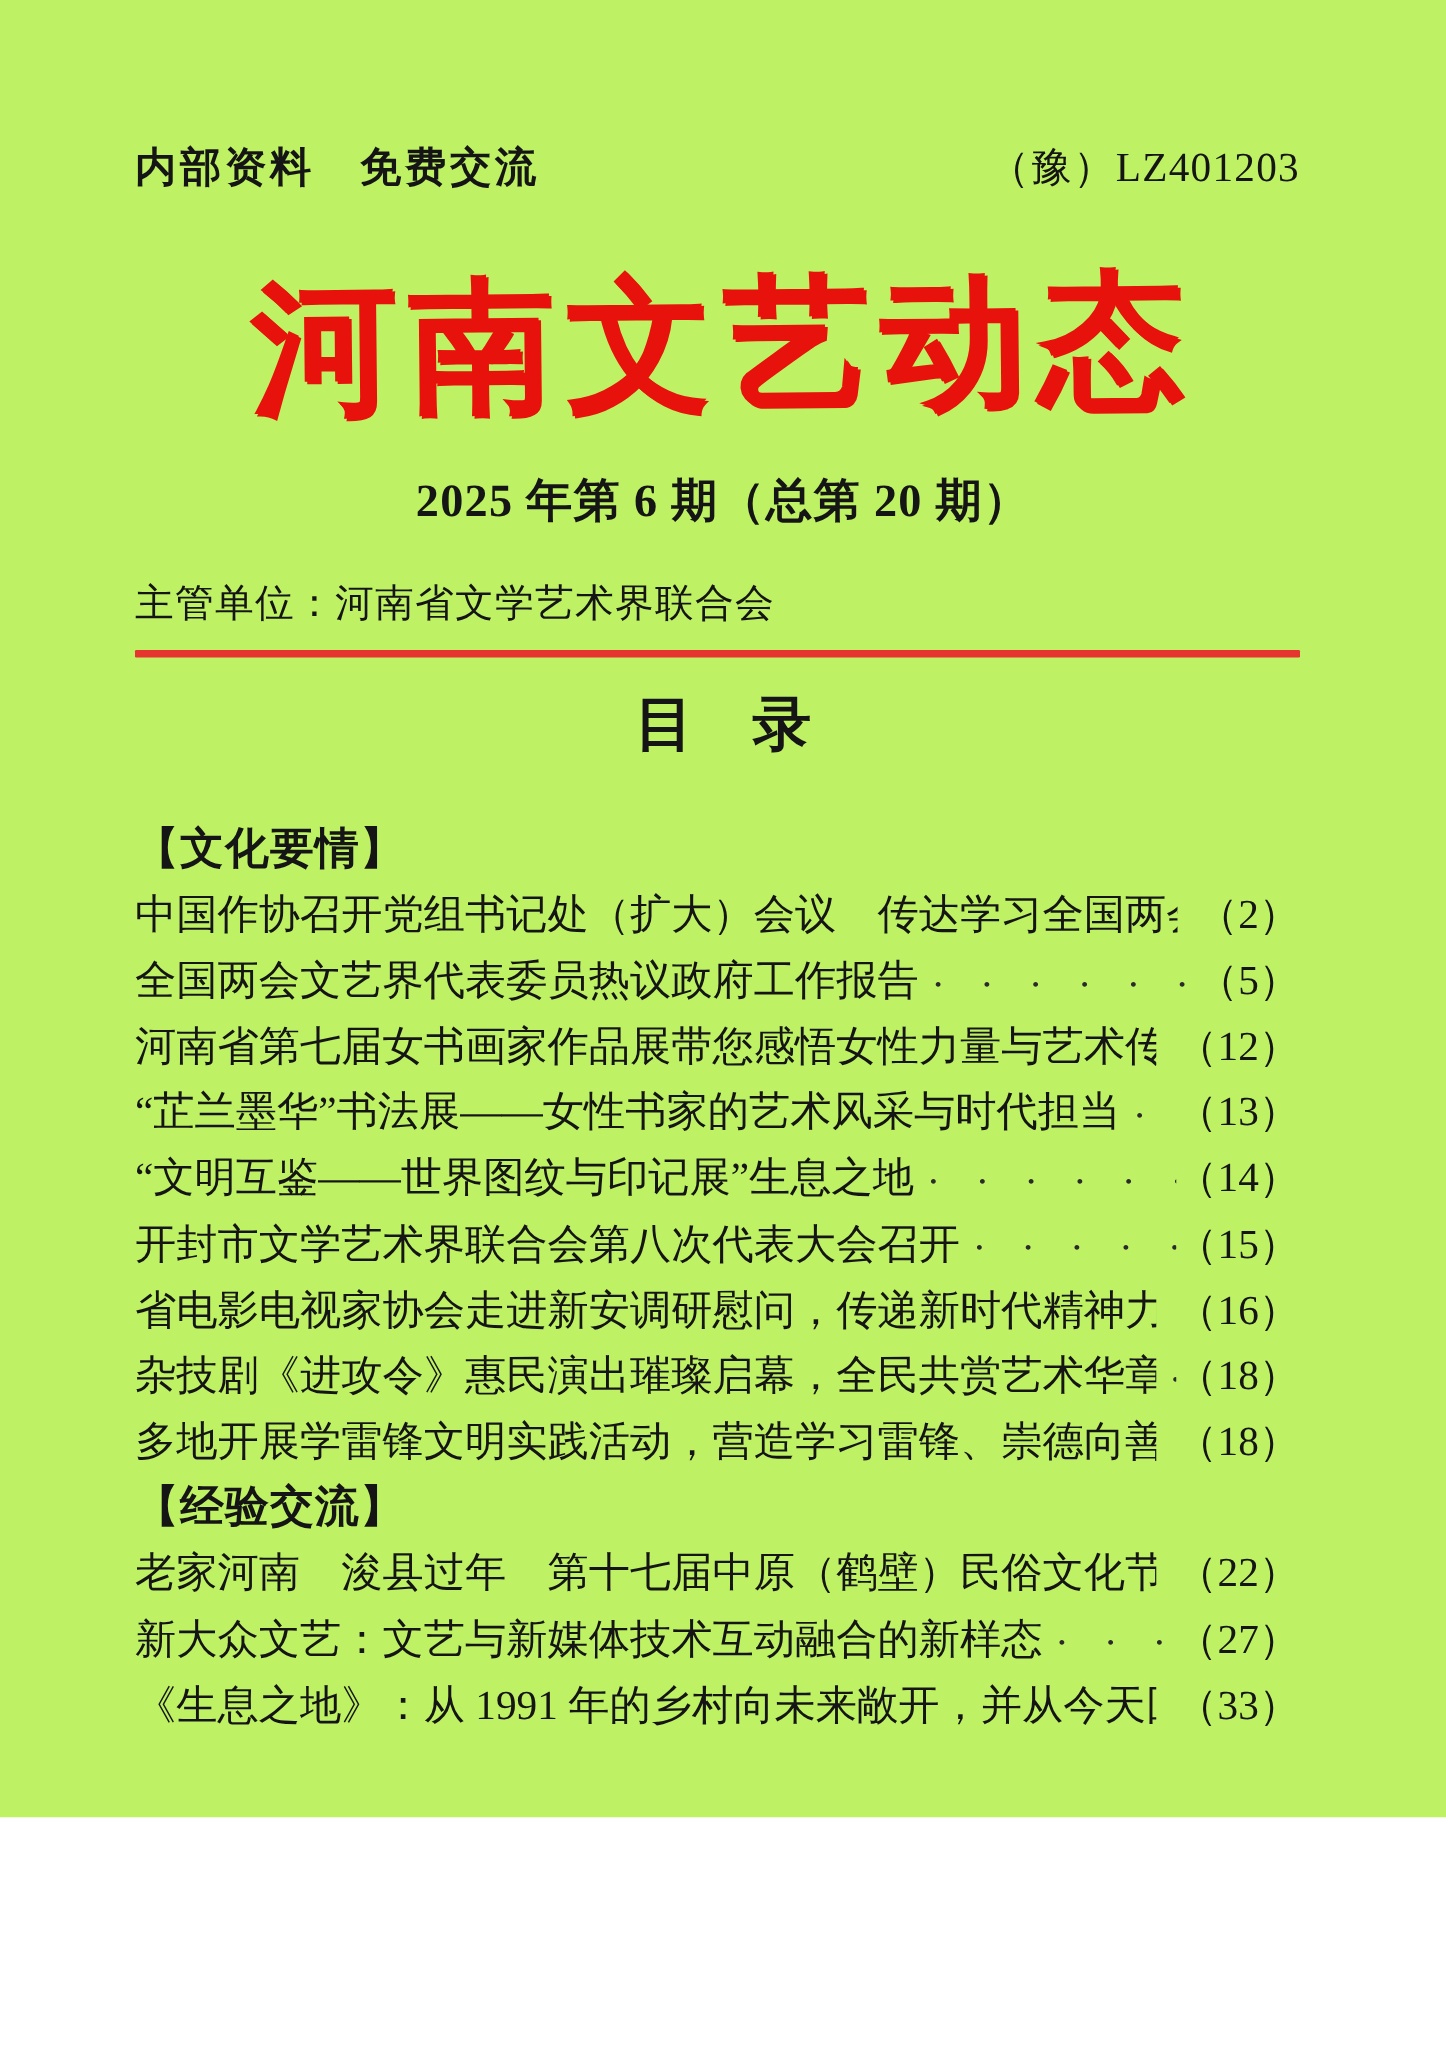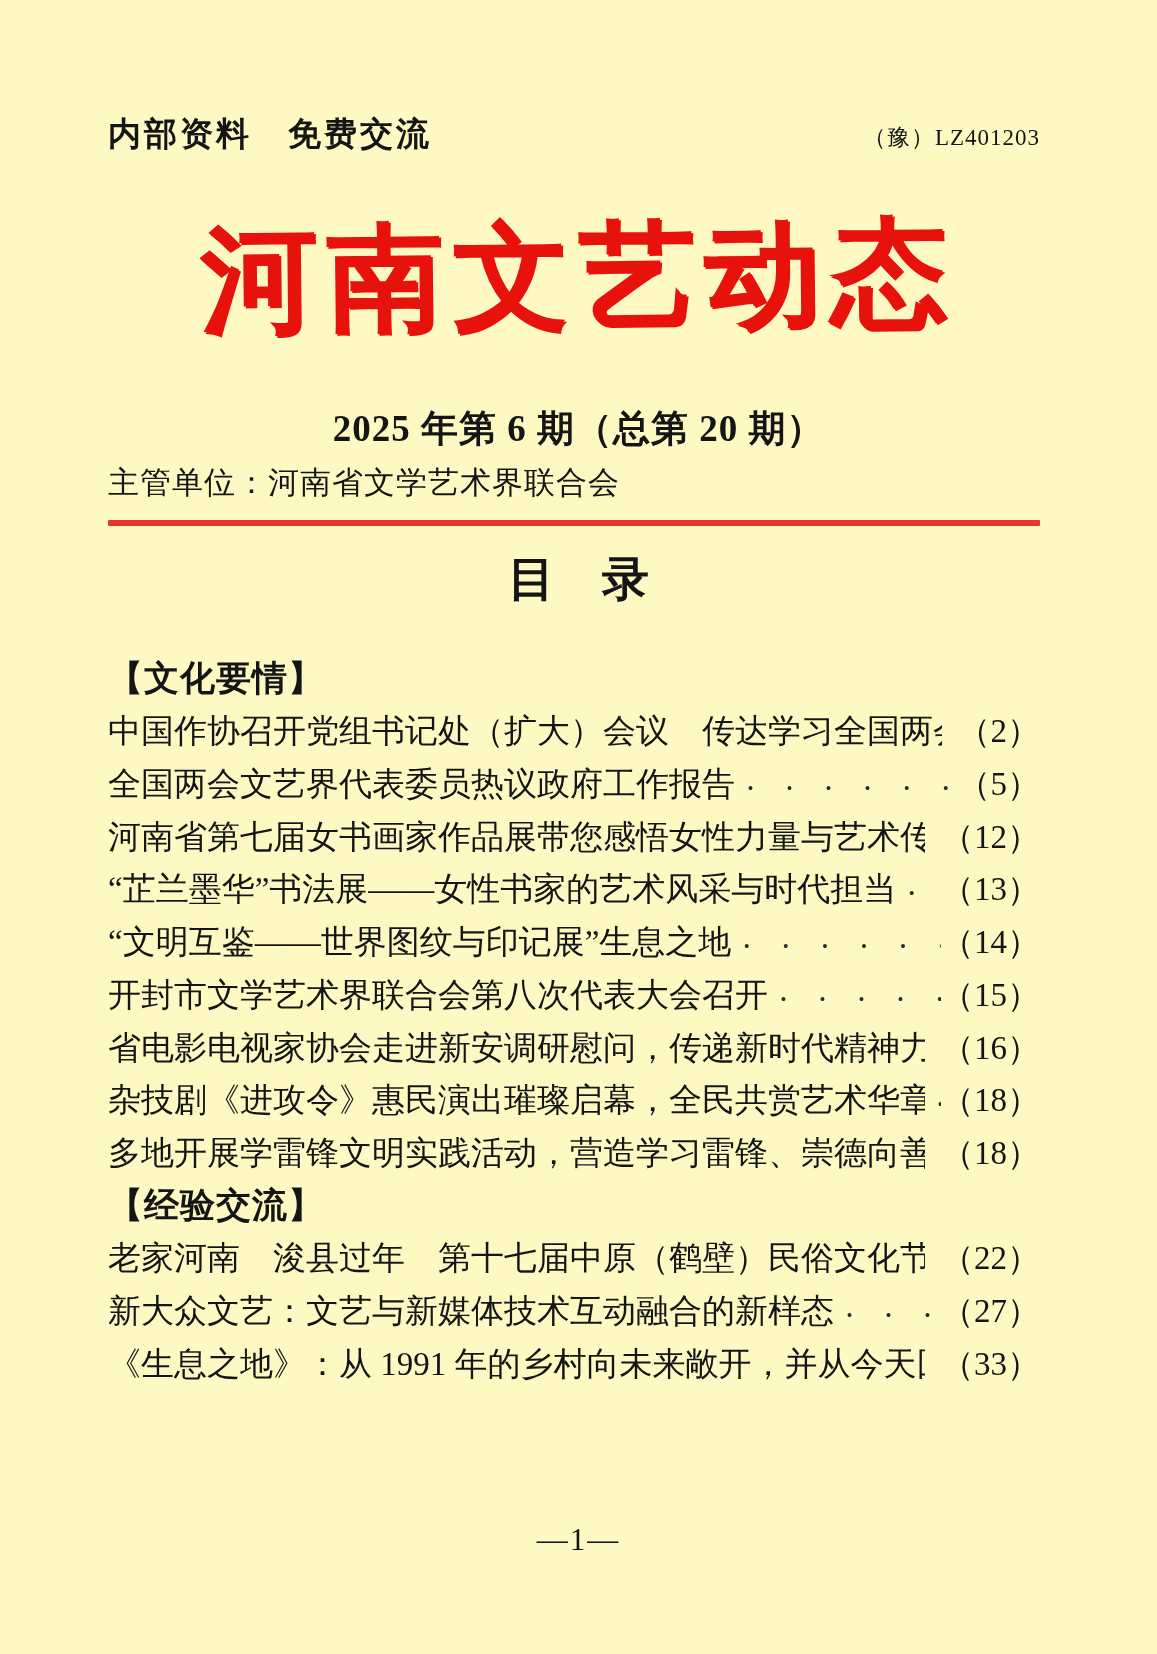--- a/index.html
+++ b/index.html
@@ -1,39 +1,39 @@
 <!DOCTYPE html>
 <html lang="zh"><head>
 <meta charset="utf-8">
 <style>
   html, body { margin: 0; padding: 0; background: #ffffff; }
   .page {
     position: relative;
     width: 1157px;
-    height: 1654px;
-    background: #fef9c3;
+    height: 1454px;
+    background: #bef264;
     color: #151515;
     font-family: "Liberation Serif", "DejaVu Serif", serif;
     overflow: hidden;
   }
   .content { position: absolute; left: 108px; width: 932px; }
 
   
   .header-row {
     top: 112px;
     display: flex;
     justify-content: space-between;
     align-items: baseline;
     font-size: 33px;
   }
   .classification {
     font-weight: 700;
     letter-spacing: 3px;
   }
-  .serial-code { font-size: 23px; letter-spacing: 1px; }
+  .serial-code { font-size: 33px; letter-spacing: 1px; }
 
   
   .masthead {
     position: absolute;
     top: 192px;
     left: 0;
     width: 100%;
     height: 170px;
     line-height: 170px;
     text-align: center;
@@ -48,21 +48,20 @@
 
   .issue-line {
     position: absolute;
     top: 376px;
     left: 0;
     width: 100%;
     text-align: center;
     font-size: 37px;
     font-weight: 700;
     letter-spacing: 1px;
-    margin-top: 28px;
   }
 
   .publisher-row {
     top: 462px;
     display: flex;
     justify-content: space-between;
     align-items: baseline;
     font-size: 31px;
     flex-direction: column;
   }

